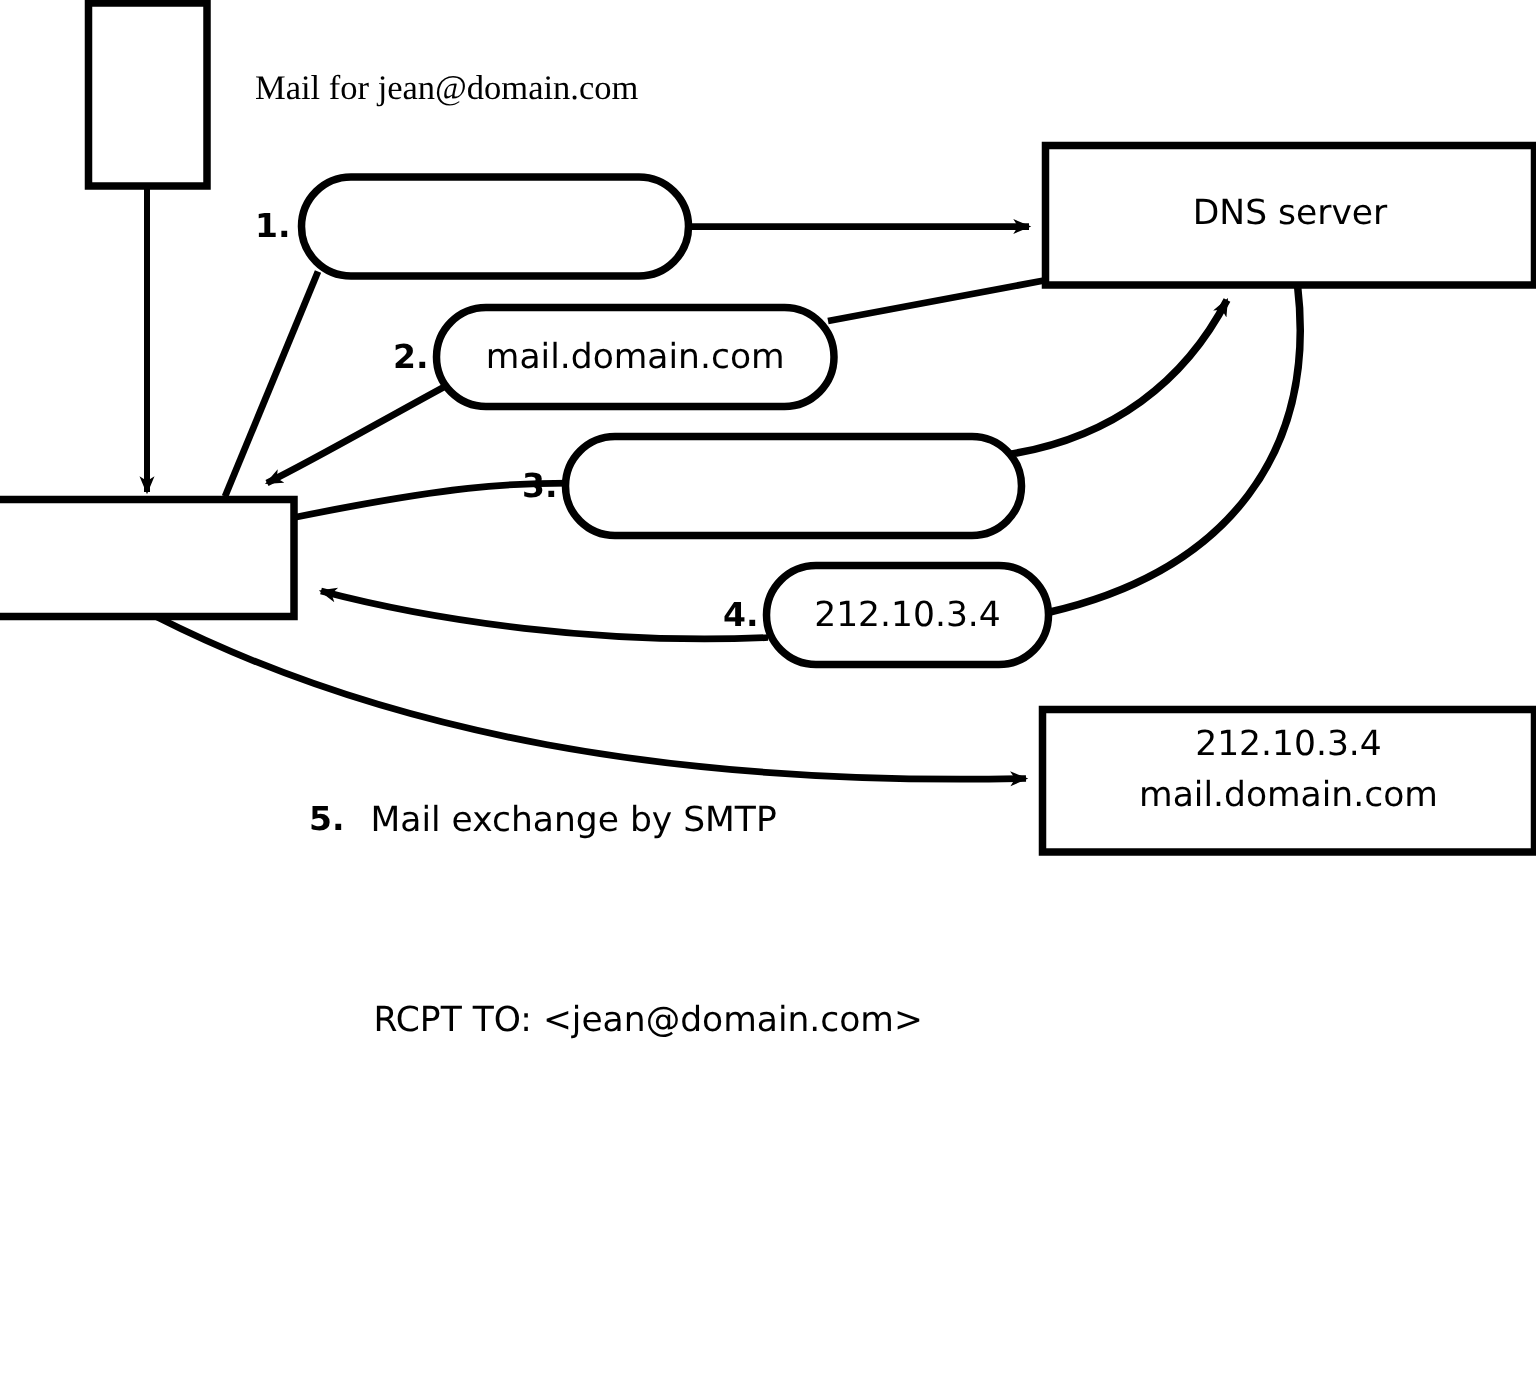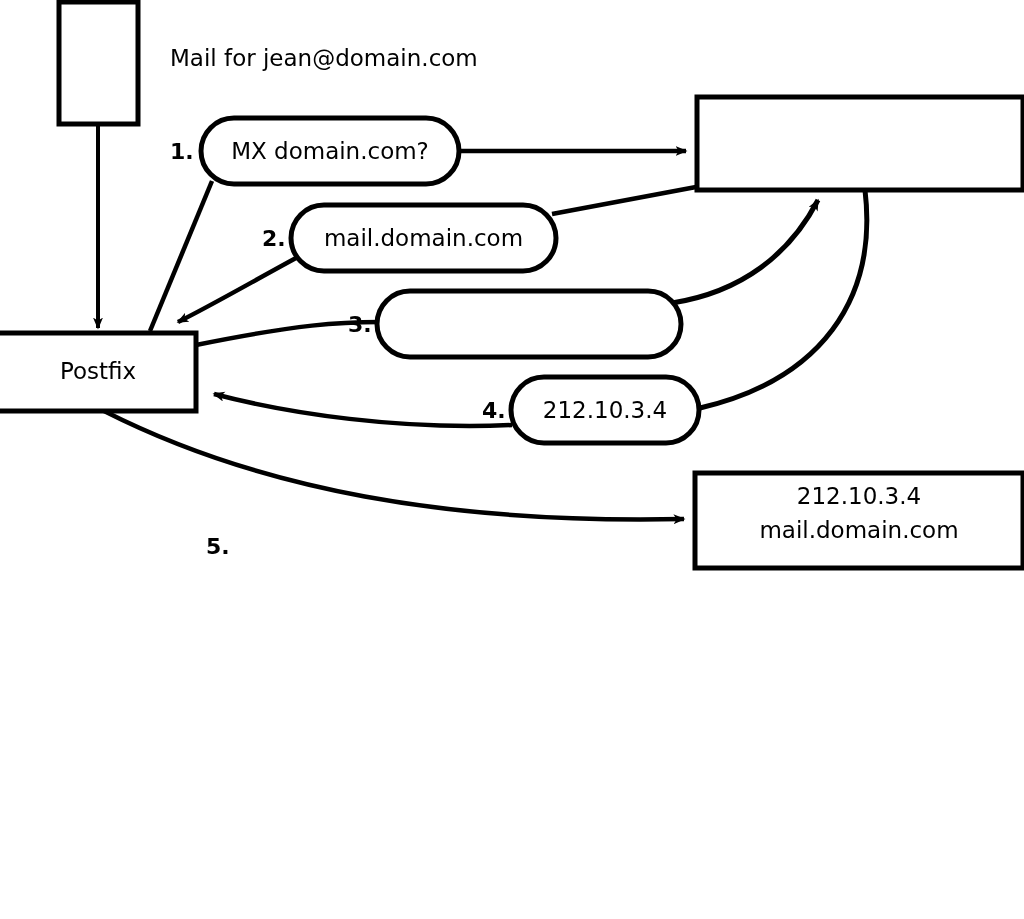--- a/index.html
+++ b/index.html
@@ -92,40 +92,41 @@
     <rect x="-4" y="333" width="200" height="78" fill="#fff" stroke="#000" stroke-width="5"></rect>
     <rect x="697" y="97" width="326" height="93" fill="#fff" stroke="#000" stroke-width="5"></rect>
     <rect x="695" y="473" width="328" height="95" fill="#fff" stroke="#000" stroke-width="5"></rect>
 
     <rect x="201" y="118" width="258" height="66" rx="33" ry="33" fill="#fff" stroke="#000" stroke-width="5"></rect>
     <rect x="291" y="205" width="265" height="66" rx="33" ry="33" fill="#fff" stroke="#000" stroke-width="5"></rect>
     <rect x="377" y="291" width="304" height="66" rx="33" ry="33" fill="#fff" stroke="#000" stroke-width="5"></rect>
     <rect x="511" y="377" width="188" height="66" rx="33" ry="33" fill="#fff" stroke="#000" stroke-width="5"></rect>
   </svg>
 
-  <div class="txt caption" style="left:170px; top:47px;">Mail for jean@domain.com</div>
+  <div class="txt caption" style="left:170px; top:47px;font-family:Liberation Serif, serif;">Mail for jean@domain.com</div>
 
-  <div class="txt node-label" style="left:0px; top:360px; width:196px;">Postfix</div>
 
+  <div class="txt node-label" style="left:697px; top:131px; width:326px;">DNS server</div>
 
   <div class="txt node-label" style="left:695px; top:485px; width:328px;">212.10.3.4</div>
   <div class="txt node-label" style="left:695px; top:519px; width:328px;">mail.domain.com</div>
 
   <div class="txt step-num" style="left:170px; top:141px;">1.</div>
   <div class="txt step-num" style="left:262px; top:228px;">2.</div>
   <div class="txt step-num" style="left:348px; top:314px;">3.</div>
   <div class="txt step-num" style="left:482px; top:400px;">4.</div>
 
-  <div class="txt bubble-label" style="left:201px; top:140px; width:258px;">MX domain.com?</div>
   <div class="txt bubble-label" style="left:291px; top:227px; width:265px;">mail.domain.com</div>
   <div class="txt bubble-label" style="left:511px; top:399px; width:188px;">212.10.3.4</div>
 
   <div class="txt step-num" style="left:206px; top:536px;">5.</div>
+  <div class="txt caption" style="left:247px; top:536px;">Mail exchange by SMTP</div>
 
   <div class="mono-block" style="left:249px; top:600px;">
+    <span class="line">RCPT TO: &lt;jean@domain.com&gt;</span>
     
     
     
     
     
     
     
   </div>
 
 </div>

